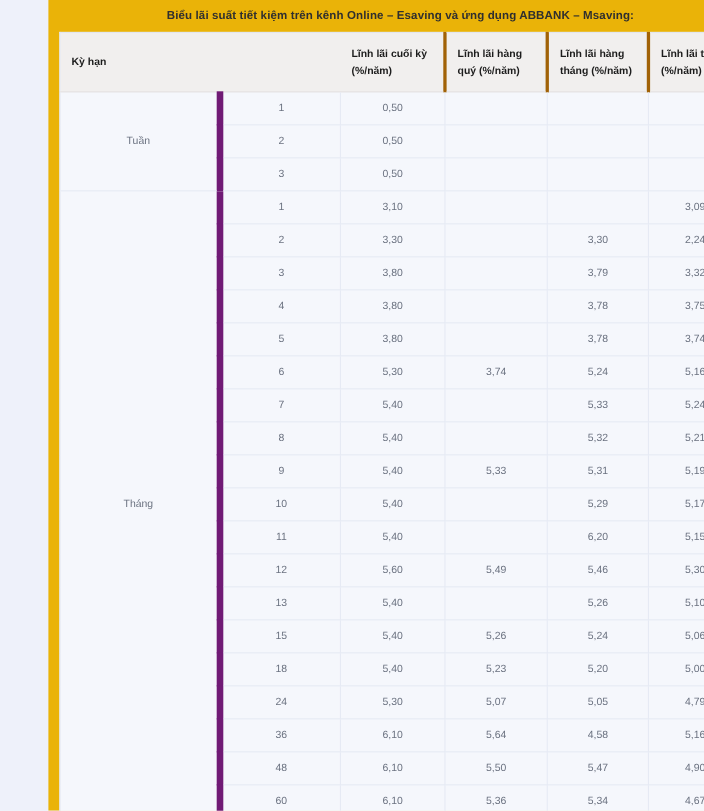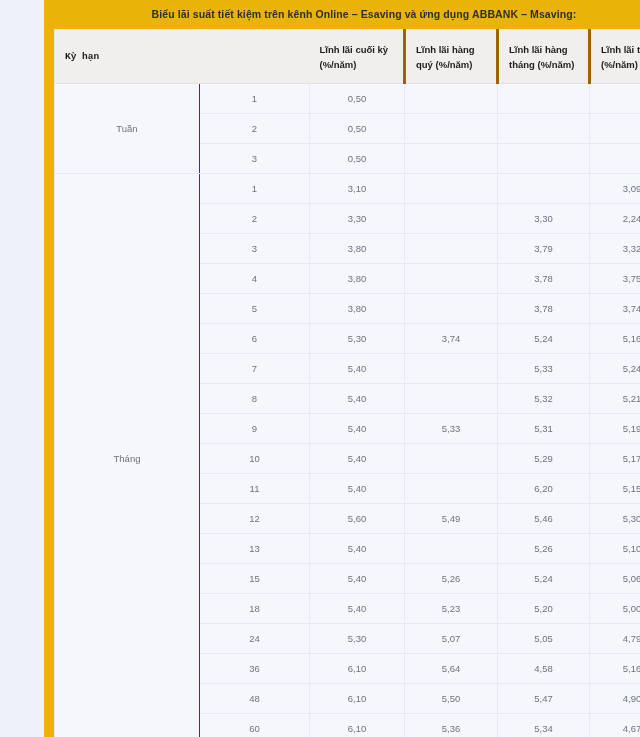--- a/index.html
+++ b/index.html
@@ -49,38 +49,37 @@
     line-height: 15px;
     vertical-align: middle;
     border-right: 3px solid #a16207;
     border-bottom: 1px solid #e4e2e1;
     height: 54px;
     box-sizing: border-box;
   }
   table.rate-table thead th:last-child { border-right: none; }
   table.rate-table thead th.th-span {
     border-right: none;
-    font-family: Liberation Mono, monospace;
   }
   table.rate-table tbody td {
     background: #f5f7fc;
     color: #6b7280;
     font-size: 9.5px;
     text-align: center;
     padding: 0 8px;
     height: 30px;
     border-right: 1px solid #e6eaf4;
     border-bottom: 1px solid #e6eaf4;
     vertical-align: middle;
     box-sizing: border-box;
   }
   table.rate-table tbody td:last-child { border-right: none; }
   table.rate-table tbody tr:last-child td { border-bottom: none; }
   table.rate-table tbody td.group-cell {
-    border-right: 1px solid #701a75;
+    border-right: 6px solid #701a75;
     color: #6b7280;
     font-size: 9.5px;
     text-align: center;
     vertical-align: middle;
   }
   .col-a { width: 145px; }
   .col-b { width: 110px; }
   .col-c { width: 95px; }
   .col-d { width: 93px; }
   .col-e { width: 92px; }

